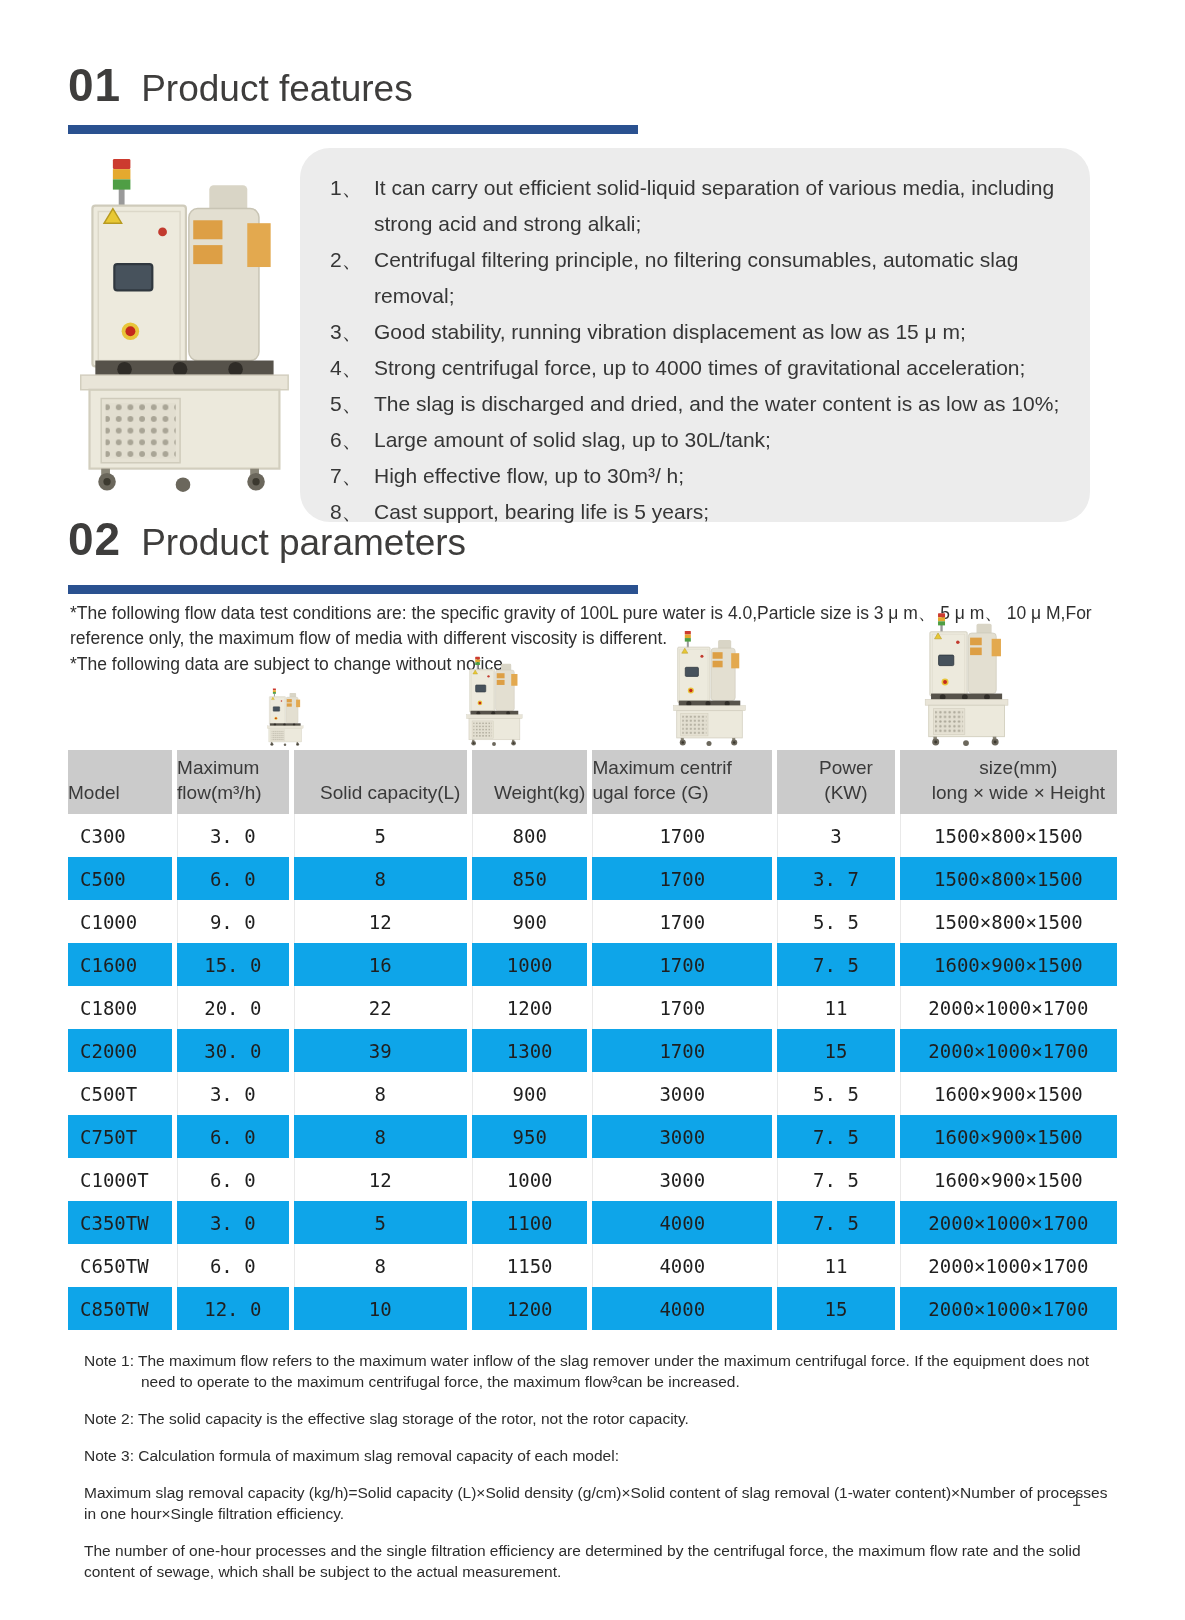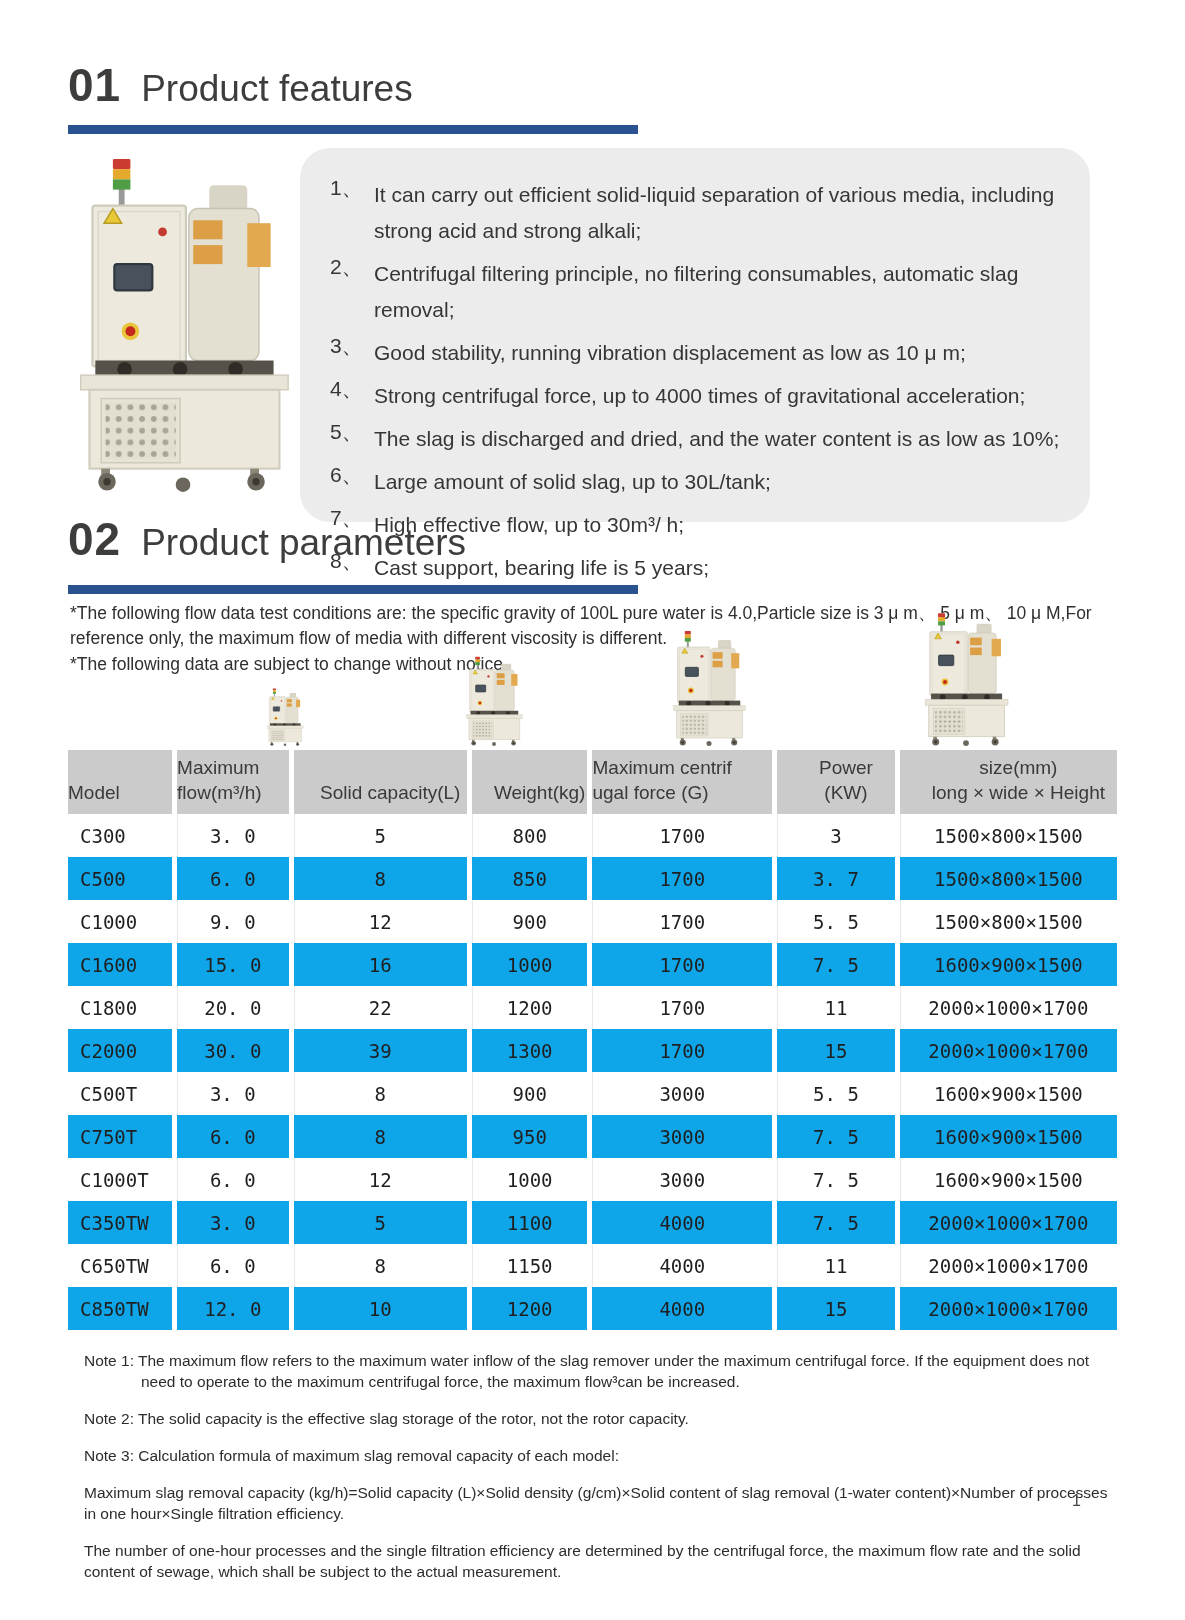--- a/index.html
+++ b/index.html
@@ -19,21 +19,21 @@
 
   
   .feature-panel {
     left:300px; top:148px; width:790px; height:374px;
     background:#ececec; border-radius:30px;
     padding:22px 30px 12px 30px;
   }
   .feature-list { list-style:none; }
   .feature-list li { display:flex; font-size:21px; line-height:36px; color:#363636; }
   .li-num { flex:0 0 44px; }
-  .li-text { flex:1;margin-top:7px; }
+  .li-text { flex:1; }
 
   
   .photo-box { left:66px; top:156px; width:234px; height:336px; }
   .photo-box svg { width:100%; height:100%; }
 
   
   .cond-note { left:70px; top:601px; width:1052px; font-size:17.5px; line-height:25px; color:#2f2f2f; }
   .change-note { left:70px; top:654px; width:900px; font-size:17.5px; color:#2f2f2f; }
 
   
@@ -136,21 +136,21 @@
       <li>
           <span class="li-num">1、</span>
           <span class="li-text">It can carry out efficient solid-liquid separation of various media, including strong acid and strong alkali;</span>
         </li>
       <li>
           <span class="li-num">2、</span>
           <span class="li-text">Centrifugal filtering principle, no filtering consumables, automatic slag removal;</span>
         </li>
       <li>
           <span class="li-num">3、</span>
-          <span class="li-text">Good stability, running vibration displacement as low as 10 μ m;</span>
+          <span class="li-text">Good stability, running vibration displacement as low as 15 μ m;</span>
         </li>
       <li>
           <span class="li-num">4、</span>
           <span class="li-text">Strong centrifugal force, up to 4000 times of gravitational acceleration;</span>
         </li>
       <li>
           <span class="li-num">5、</span>
           <span class="li-text">The slag is discharged and dried, and the water content is as low as 10%;</span>
         </li>
       <li>

